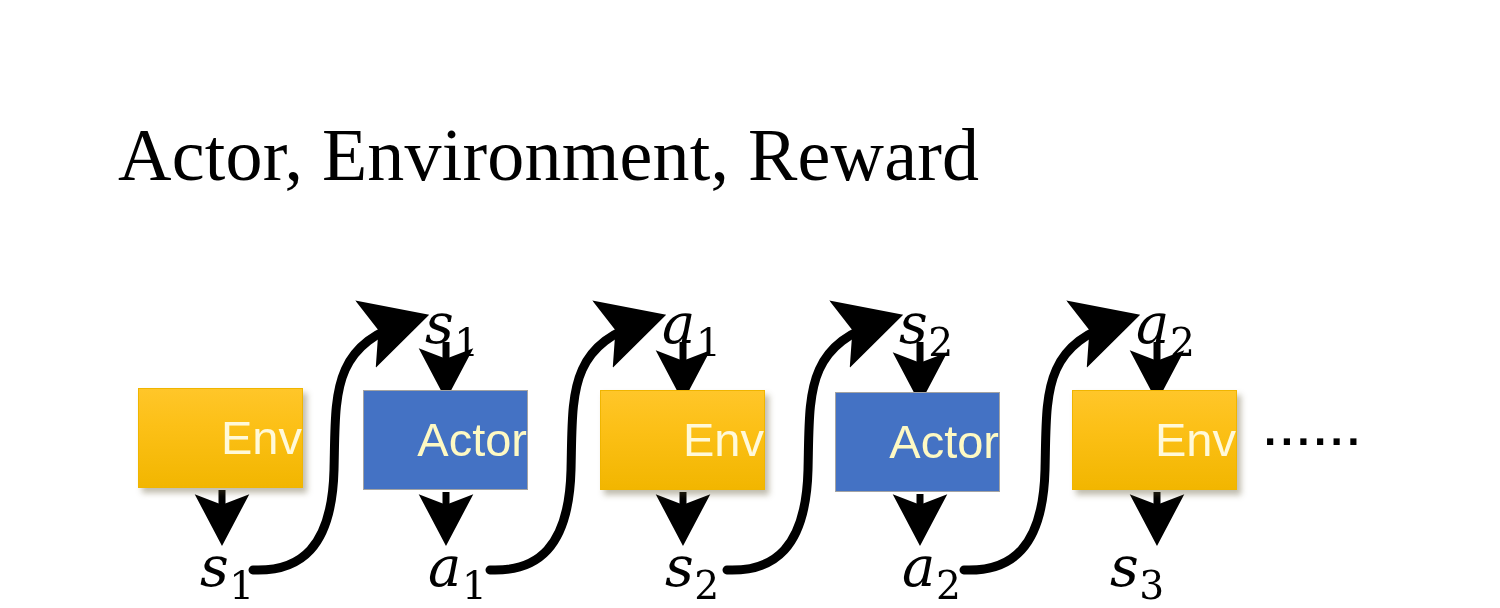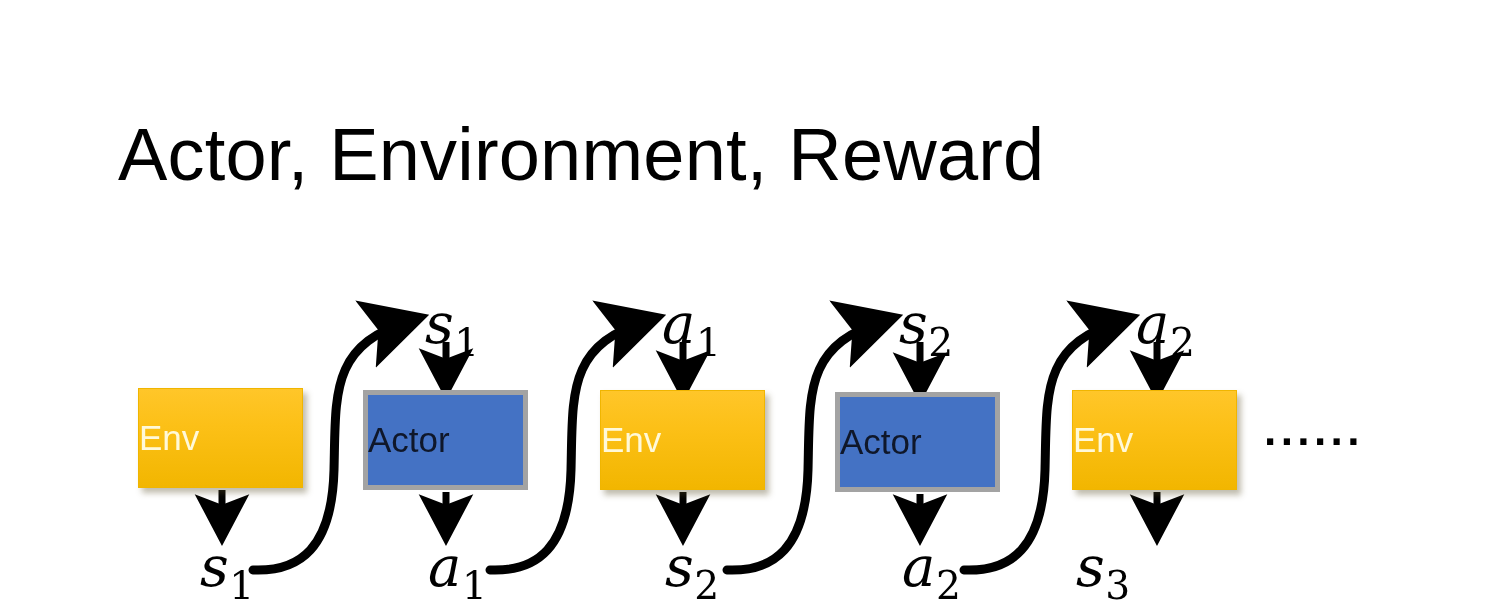--- a/index.html
+++ b/index.html
@@ -14,21 +14,21 @@
     background: #ffffff;
     overflow: hidden;
     font-family: "Liberation Sans", sans-serif;
   }
 
   
   #slide-title {
     position: absolute;
     left: 118px;
     top: 112px;
-    font-family: Liberation Sans, sans-serif;
+    font-family: Liberation Serif, serif;
     font-weight: 300;
     font-size: 74px;
     line-height: 86px;
     color: #000000;
     letter-spacing: 0.2px;
     white-space: nowrap;
   }
 
   
   #diagram {
@@ -46,36 +46,36 @@
     height: 608px;
     pointer-events: none;
   }
 
   
   .node-box {
     position: absolute;
     box-sizing: border-box;
     display: flex;
     align-items: center;
-    justify-content: flex-start;
+    justify-content: flex-end;
     font-family: "Liberation Sans", sans-serif;
     font-weight: 400;
-    font-size: 35px;
+    font-size: 47px;
     line-height: 1;
   }
   .node-box.env {
     background: linear-gradient(180deg, #FFC629 0%, #FCC017 38%, #F2B600 100%);
     color: #FFF9D9;
     border: 1px solid #F0B500;
     box-shadow: 4px 5px 6px rgba(90,80,40,0.38);
   }
   .node-box.actor {
     background: #4472C4;
-    color: #0f172a;
-    border: 5px solid #a3a3a3;
+    color: #fef9c3;
+    border: 1px solid #a3a3a3;
     box-shadow: none;
   }
   .node-label-text {
     display: block;
     transform: translateY(-1px);
   }
 
   
   .sym {
     position: absolute;
@@ -181,20 +181,20 @@
     </div>
     <div class="sym" style="left:428px; top:539px;">
       <span class="base">a</span><span class="sub">1</span>
     </div>
     <div class="sym" style="left:665px; top:539px;">
       <span class="base">s</span><span class="sub">2</span>
     </div>
     <div class="sym" style="left:902px; top:539px;">
       <span class="base">a</span><span class="sub">2</span>
     </div>
-    <div class="sym" style="left:1076px; top:539px;">
+    <div class="sym" style="left:1110px; top:539px;">
       <span class="base">s</span><span class="sub">3</span>
     </div>
 
     <div id="ellipsis">······</div>
 
   </div>
 </div>
 
 </body></html>

